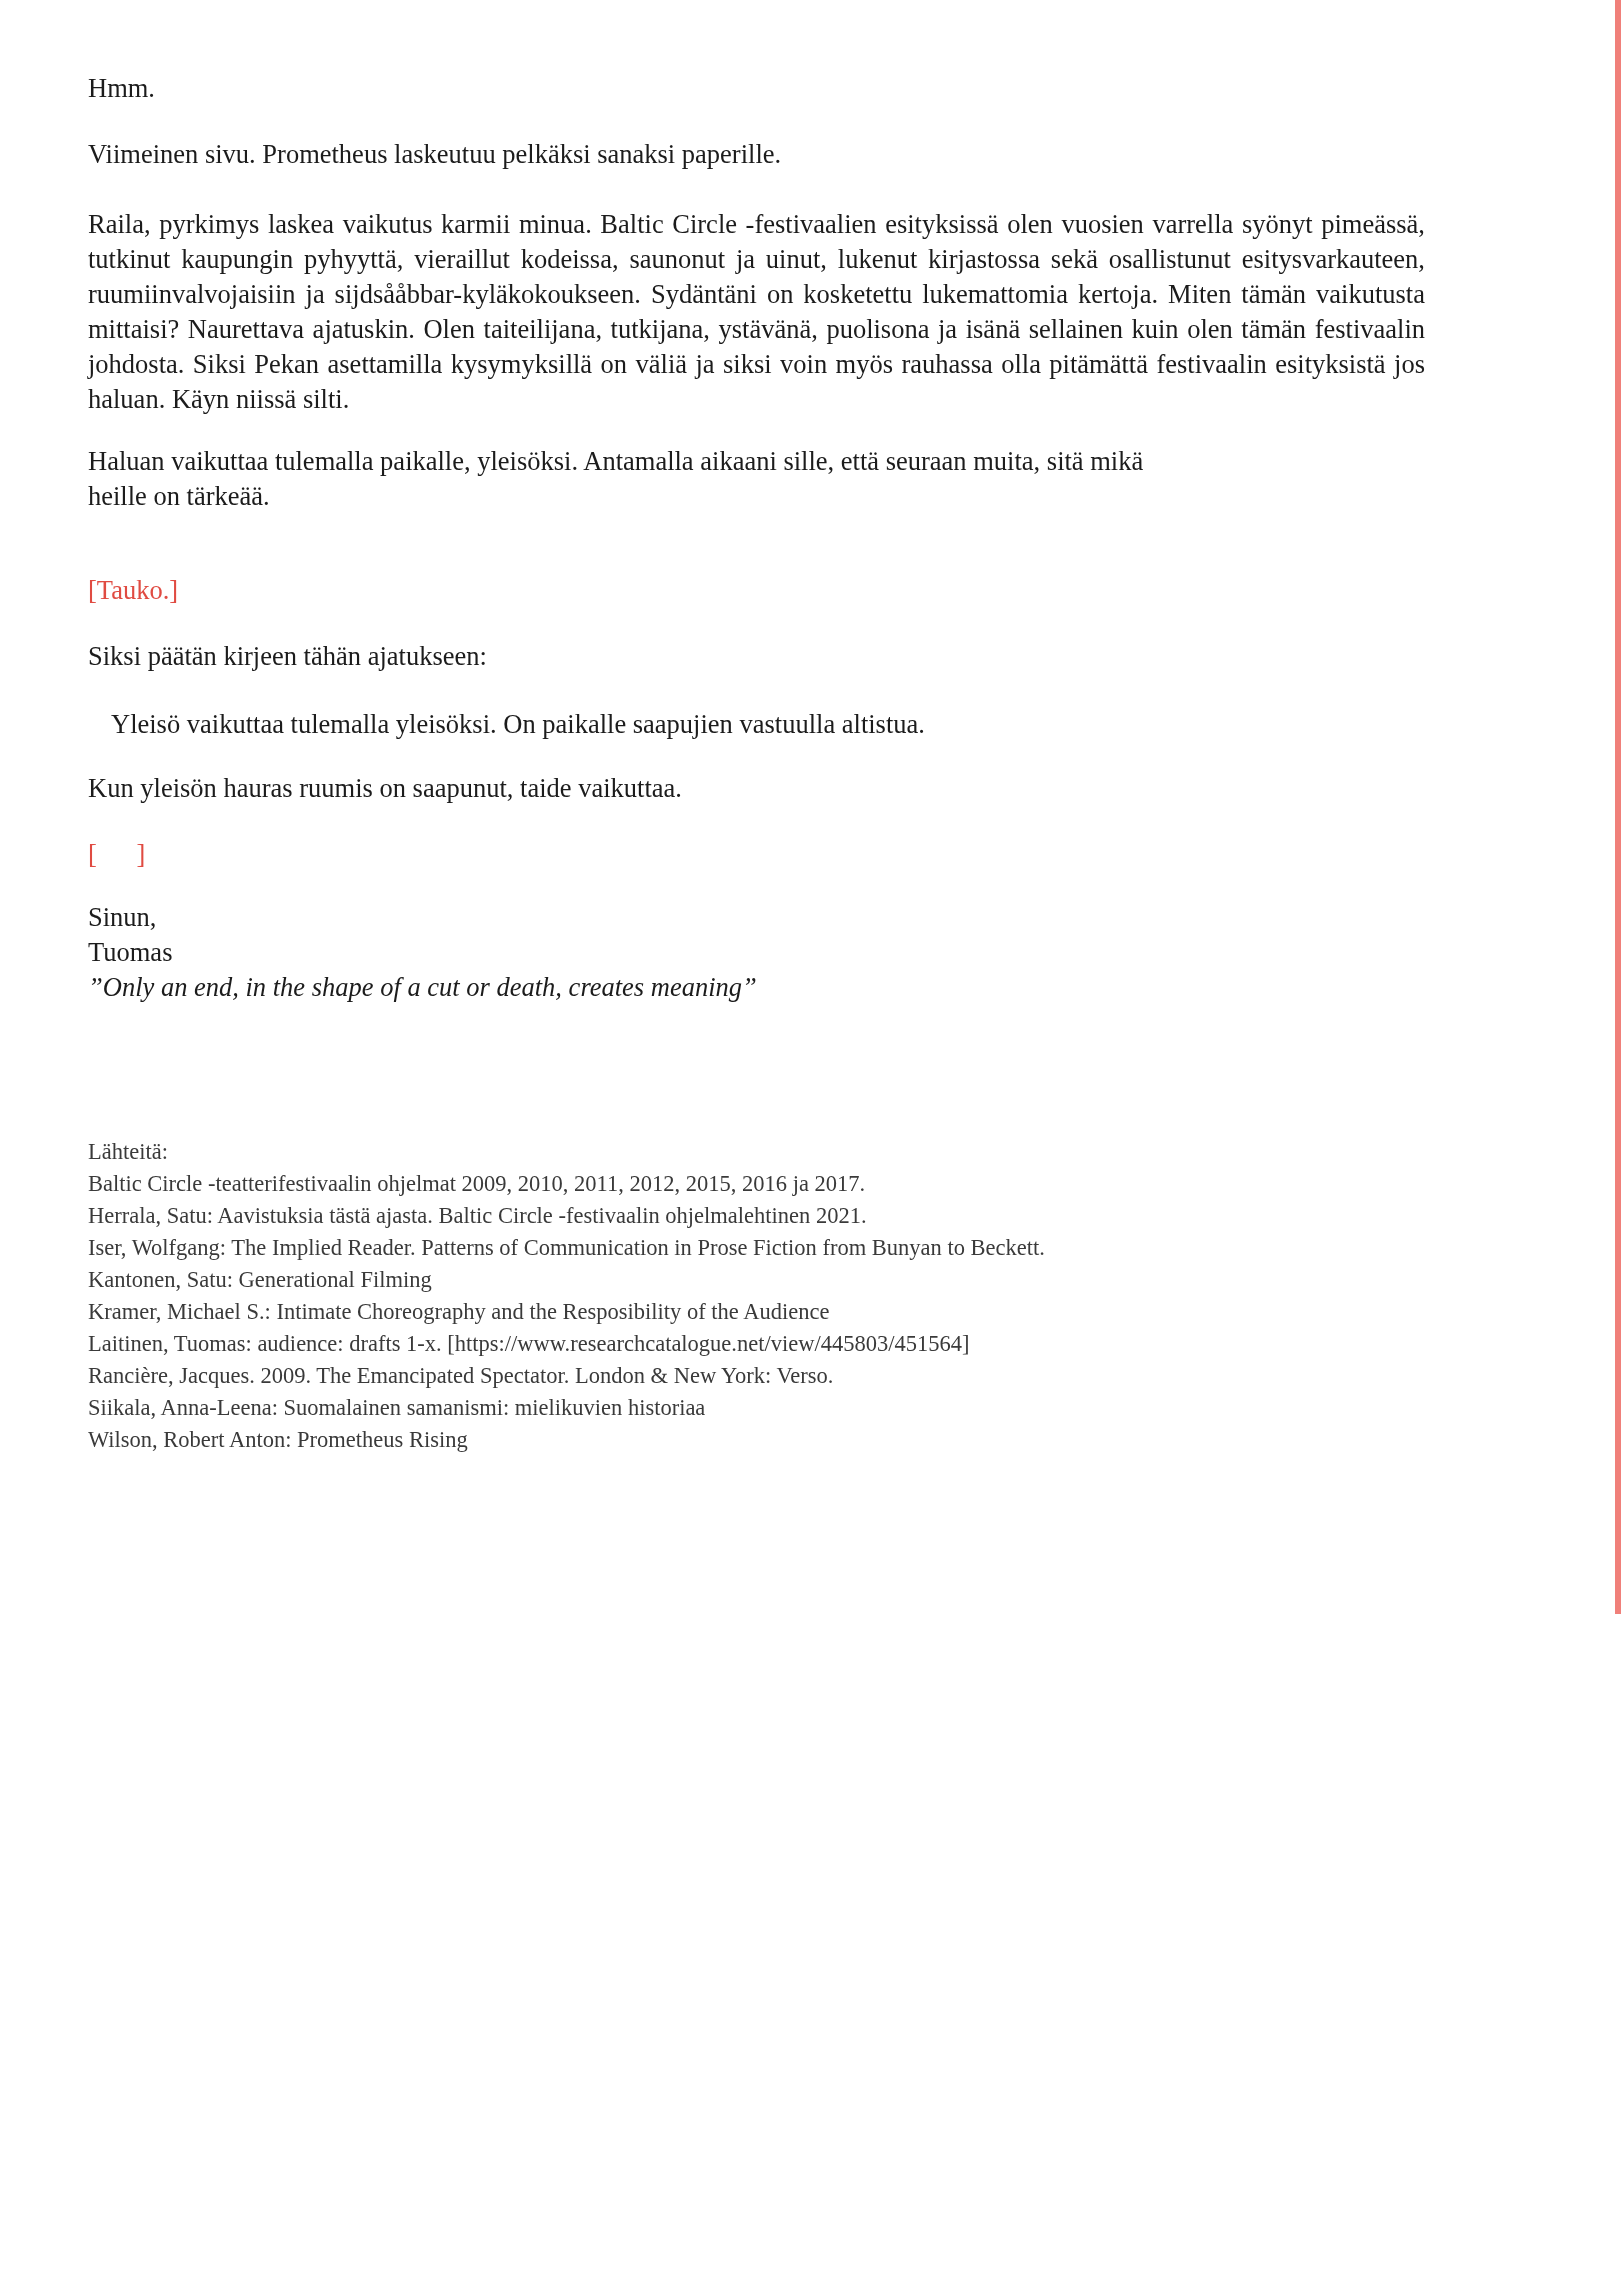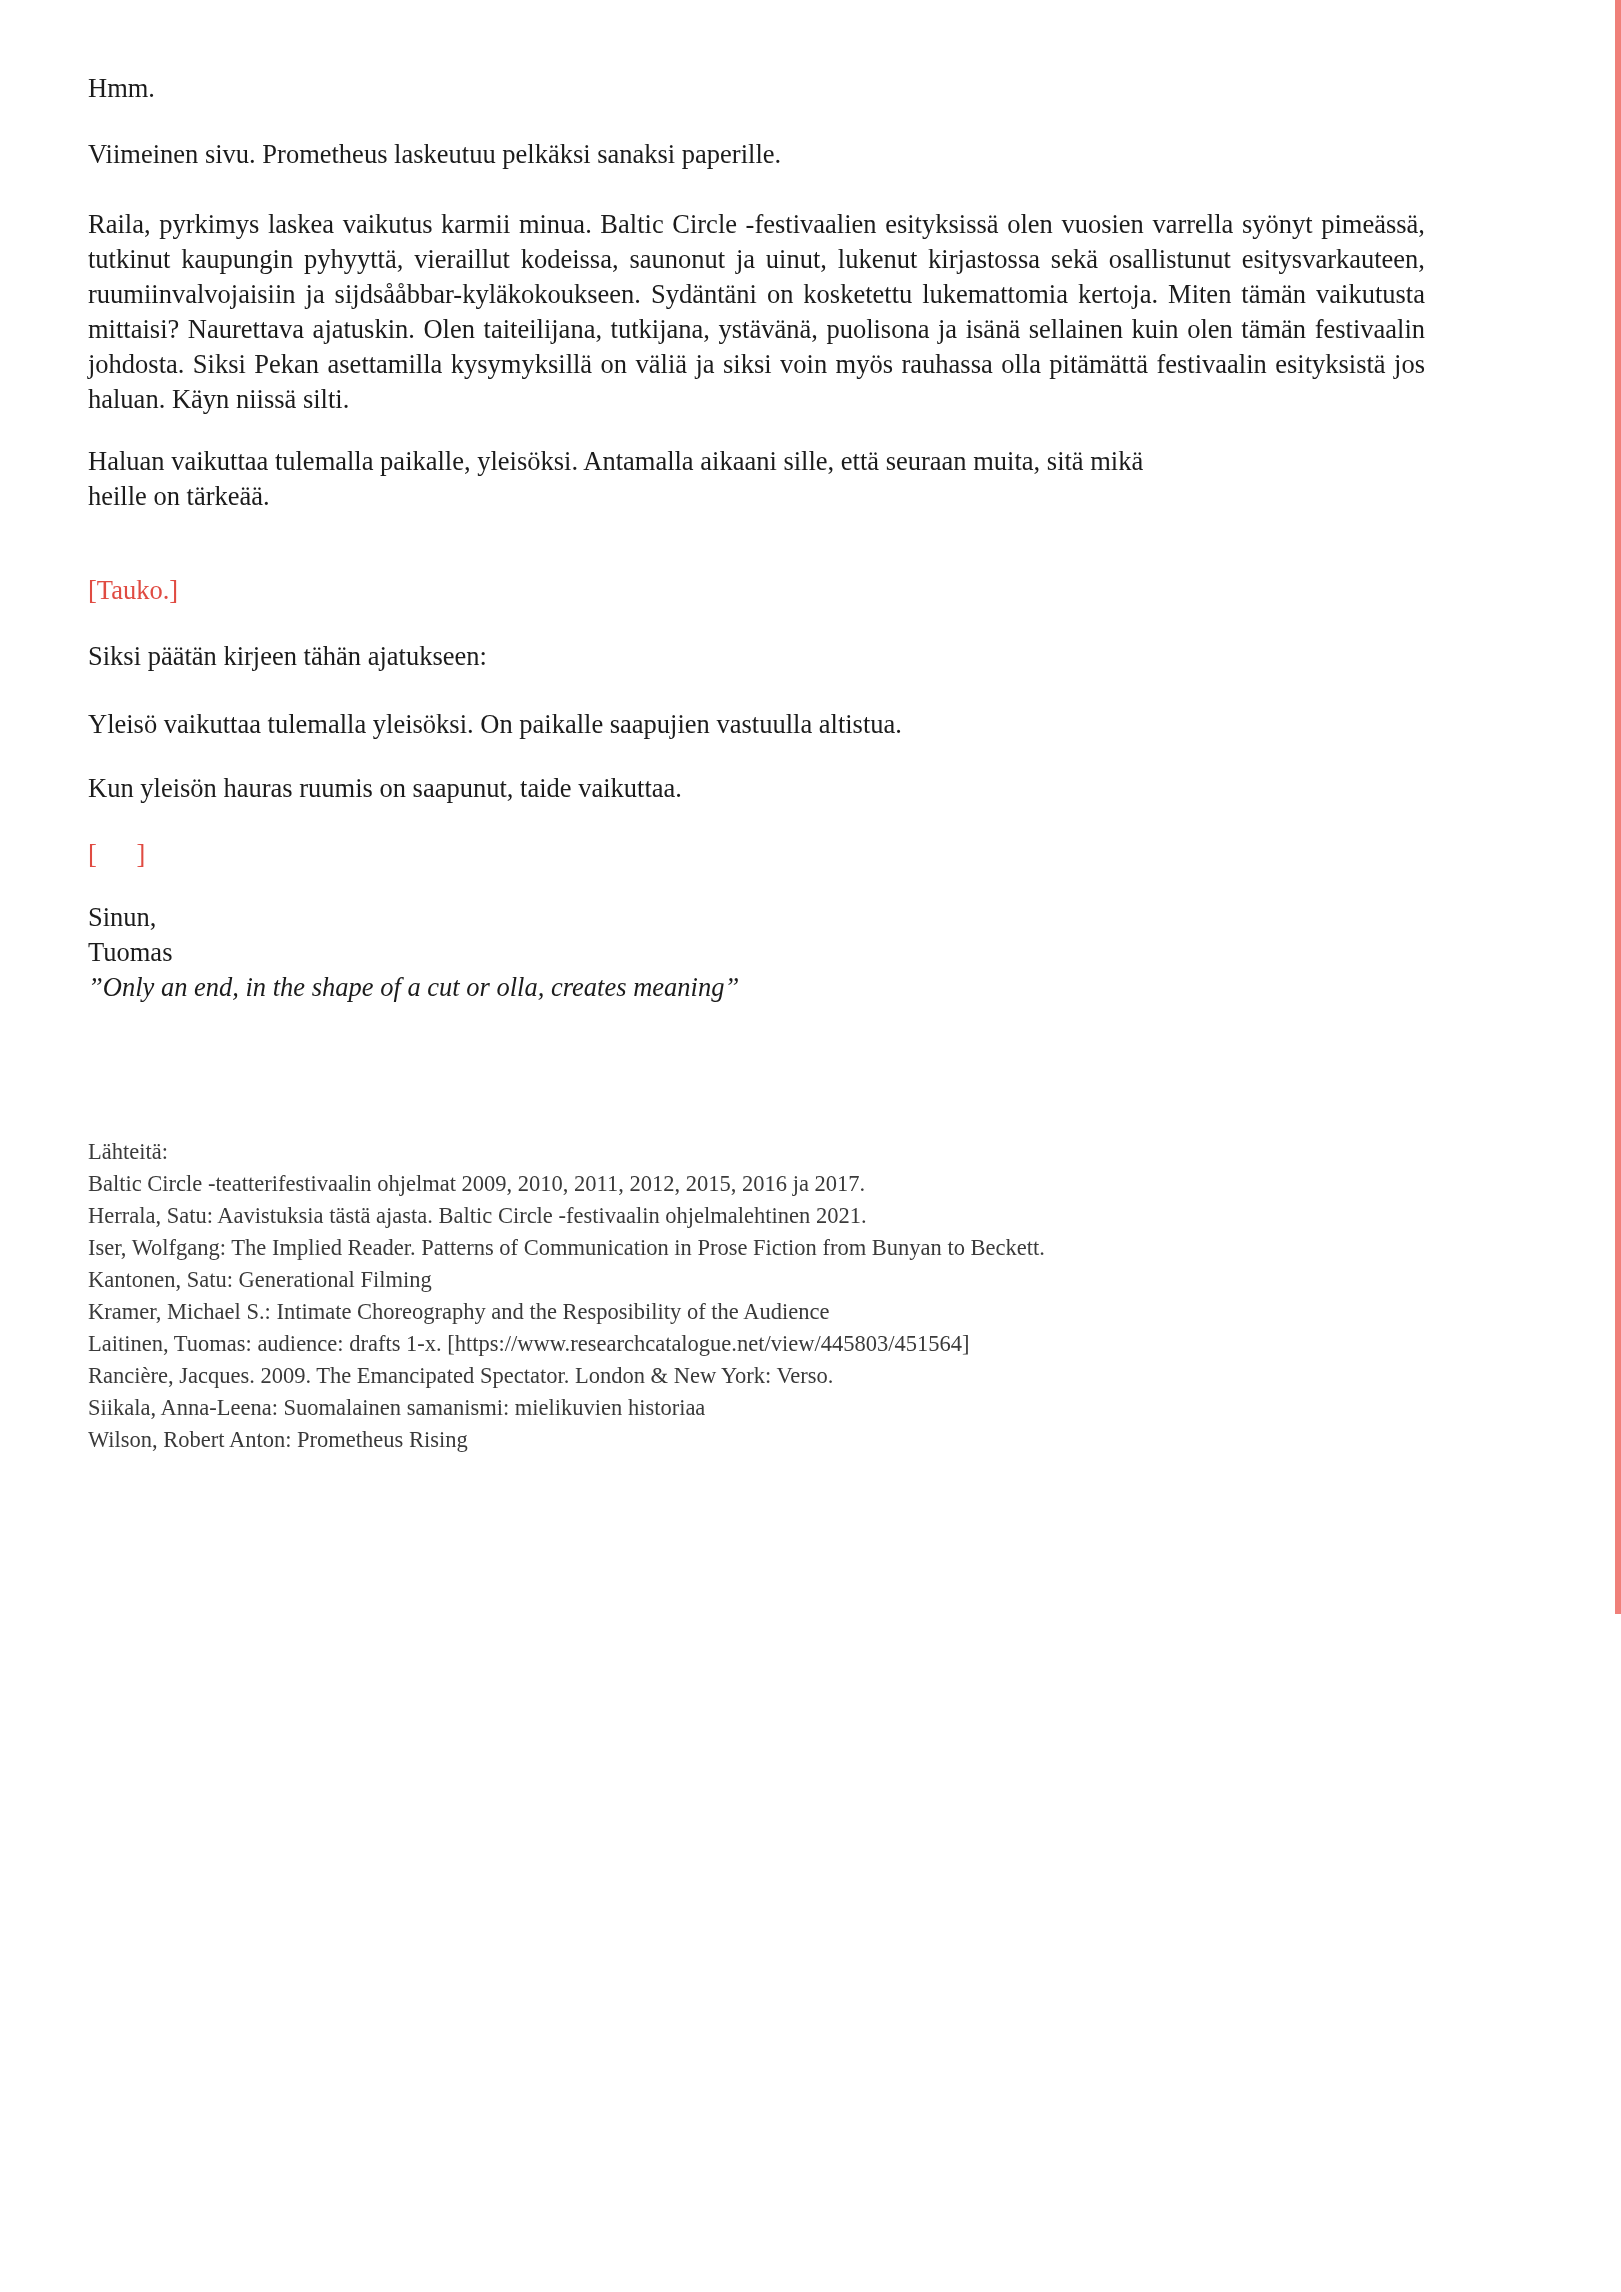--- a/index.html
+++ b/index.html
@@ -30,21 +30,21 @@
     margin: 0;
     font-size: 26.5px;
     line-height: 35px;
   }
   .justify { text-align: justify; }
   .prewrap { white-space: pre-wrap; }
   .red-text { white-space: pre; }
   .quote { font-style: italic; }
 
   .mb28 { margin-bottom: 27.4px; }
-  .mb30 { margin-bottom: 29px; }
+  .mb30 { margin-bottom: 29px; margin-left: 23px; }
   .mb32 { margin-bottom: 31px; }
   .mb34 { margin-bottom: 33px; }
   .mb36 { margin-bottom: 35px; }
   .mb60 { margin-bottom: 59px; }
   .mb66 { margin-bottom: 31px; }
 
   .signoff-block { margin: 0 0 131px 0; }
 
   .src {
     margin: 0;
@@ -76,21 +76,21 @@
 
     <p class="para mb30">Yleisö vaikuttaa tulemalla yleisöksi. On paikalle saapujien vastuulla altistua.</p>
 
     <p class="para mb32">Kun yleisön hauras ruumis on saapunut, taide vaikuttaa.</p>
 
     <p class="para red-text mb28" style="color: rgb(224, 75, 66);">[      ]</p>
 
     <div class="signoff-block">
       <p class="para">Sinun,</p>
       <p class="para">Tuomas</p>
-      <p class="para quote">”Only an end, in the shape of a cut or olla, creates meaning”</p>
+      <p class="para quote">”Only an end, in the shape of a cut or death, creates meaning”</p>
     </div>
   </main>
 
   <section>
     <p class="src">Lähteitä:</p>
     <p class="src">Baltic Circle -teatterifestivaalin ohjelmat 2009, 2010, 2011, 2012, 2015, 2016 ja 2017.</p>
     <p class="src">Herrala, Satu: Aavistuksia tästä ajasta. Baltic Circle -festivaalin ohjelmalehtinen 2021.</p>
     <p class="src">Iser, Wolfgang: The Implied Reader. Patterns of Communication in Prose Fiction from Bunyan to Beckett.</p>
     <p class="src">Kantonen, Satu: Generational Filming</p>
     <p class="src">Kramer, Michael S.: Intimate Choreography and the Resposibility of the Audience</p>

